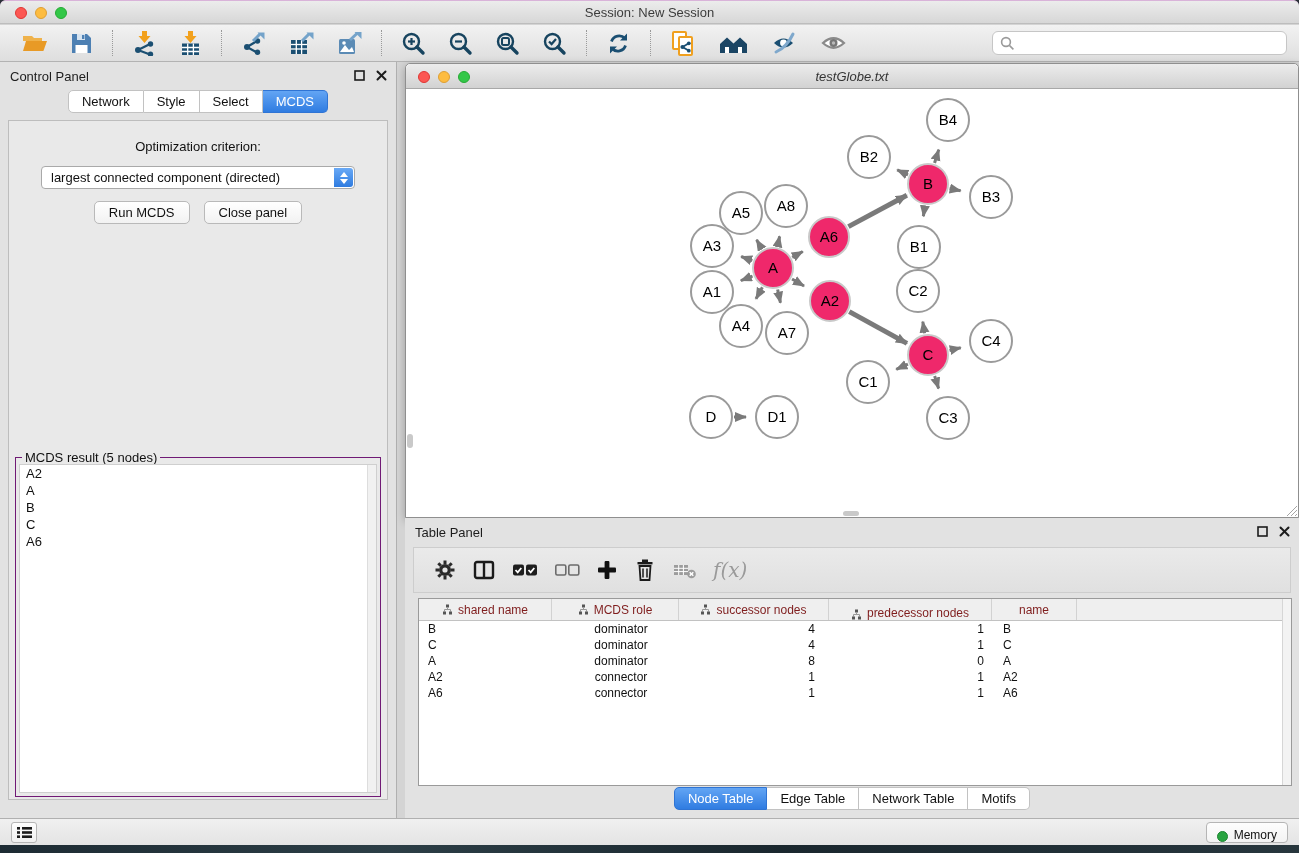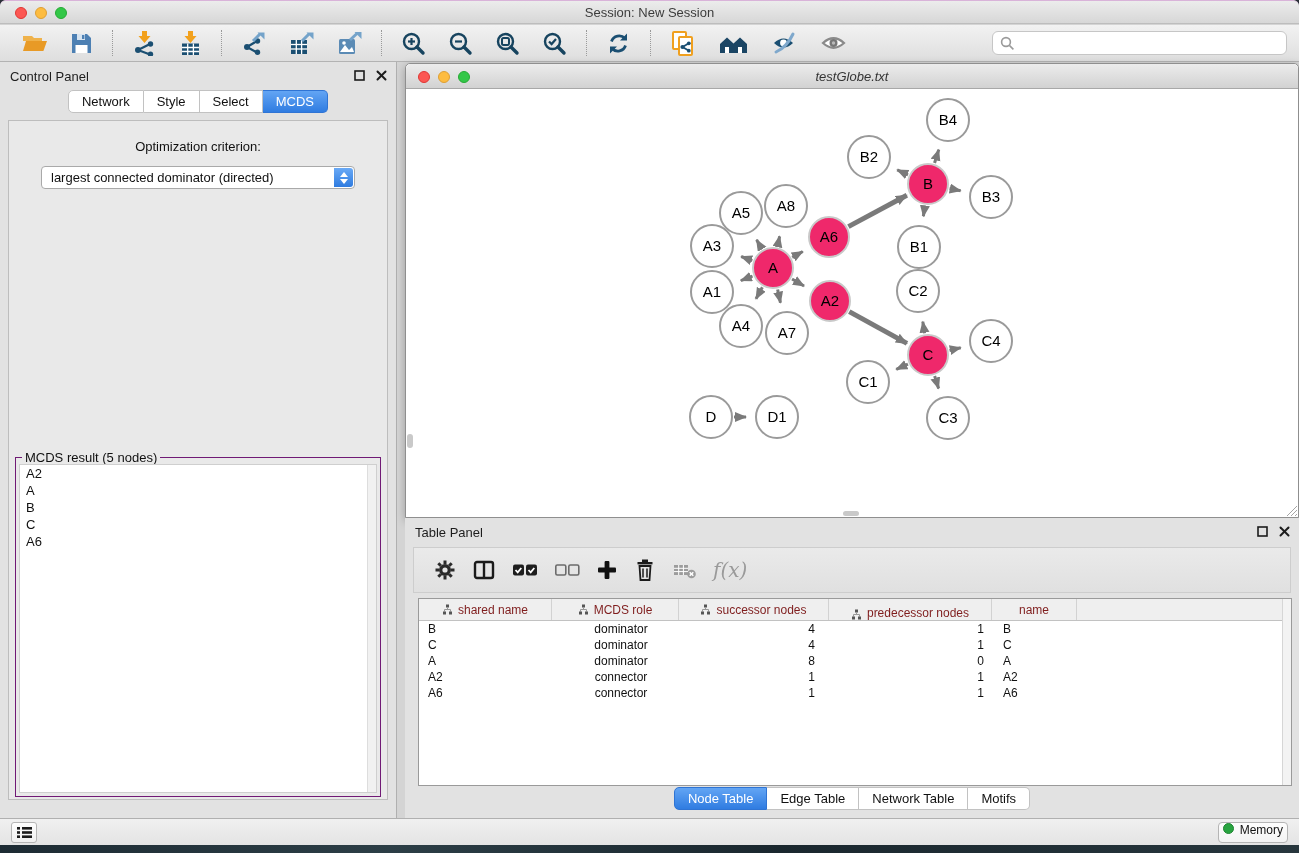--- a/index.html
+++ b/index.html
@@ -99,21 +99,21 @@
   .tp-tabs { position:absolute; left:0; right:0; bottom:8px; display:flex; justify-content:center; }
 
   
   .statusbar { position:absolute; left:0; top:818px; width:100%; height:27px;
     background:linear-gradient(#f0f0f0,#e4e4e4); border-top:1px solid #b0b0b0; }
   .status-left-btn { position:absolute; left:11px; top:3px; width:26px; height:21px;
     background:linear-gradient(#fdfdfd,#f0f0f0); border:1px solid #b5b5b5; border-radius:3px;
     display:flex; align-items:center; justify-content:center; cursor:pointer; }
   .memory-btn { position:absolute; right:11px; top:3px; height:21px;
     background:linear-gradient(#fdfdfd,#f3f3f3); border:1px solid #b5b5b5; border-radius:4px;
-    display:flex; align-items:flex-start; gap:6px; padding:0 4px; font-size:12px; color:#111; cursor:pointer; }
+    display:flex; align-items:flex-end; gap:6px; padding:0 10px; font-size:12px; color:#111; cursor:pointer; }
   .memory-dot { width:11px; height:11px; border-radius:50%; background:#28a440; border:1px solid #1d8531; }
   .desktop-strip { position:absolute; left:0; top:845px; width:100%; height:8px;
     background:linear-gradient(90deg,#1d2b33,#2c3e46 30%,#1a272e 60%,#27363d); }
 
   .icon-x line { stroke:#1c1c1c; stroke-width:2; stroke-linecap:round; }
   .icon-float rect { stroke:#1c1c1c; stroke-width:1.6; fill:none; }
 </style>
 </head>
 <body>
 
@@ -305,25 +305,29 @@
     </div>
     <div class="seg">
       <button class="sbtn">Network</button>
       <button class="sbtn">Style</button>
       <button class="sbtn">Select</button>
       <button class="sbtn active">MCDS</button>
     </div>
     <div class="cp-inner">
       <div class="opt-label">Optimization criterion:</div>
       <div class="dropdown">
-        <span>largest connected dominator (directed)</span>
+        <span>largest connected component (directed)</span>
         <span class="stepper">
           <span class="chev-up"></span>
             <span class="chev-down"></span>
         </span>
+      </div>
+      <div class="btn-row">
+        <button class="mac-btn">Run MCDS</button>
+        <button class="mac-btn">Close panel</button>
       </div>
       <div class="result-box">
         <span class="result-legend">MCDS result (5 nodes)</span>
         <div class="result-list">
           <div class="result-item">A2</div>
           <div class="result-item">A</div>
           <div class="result-item">B</div>
           <div class="result-item">C</div>
           <div class="result-item">A6</div>
           <div class="result-scroll"></div>

